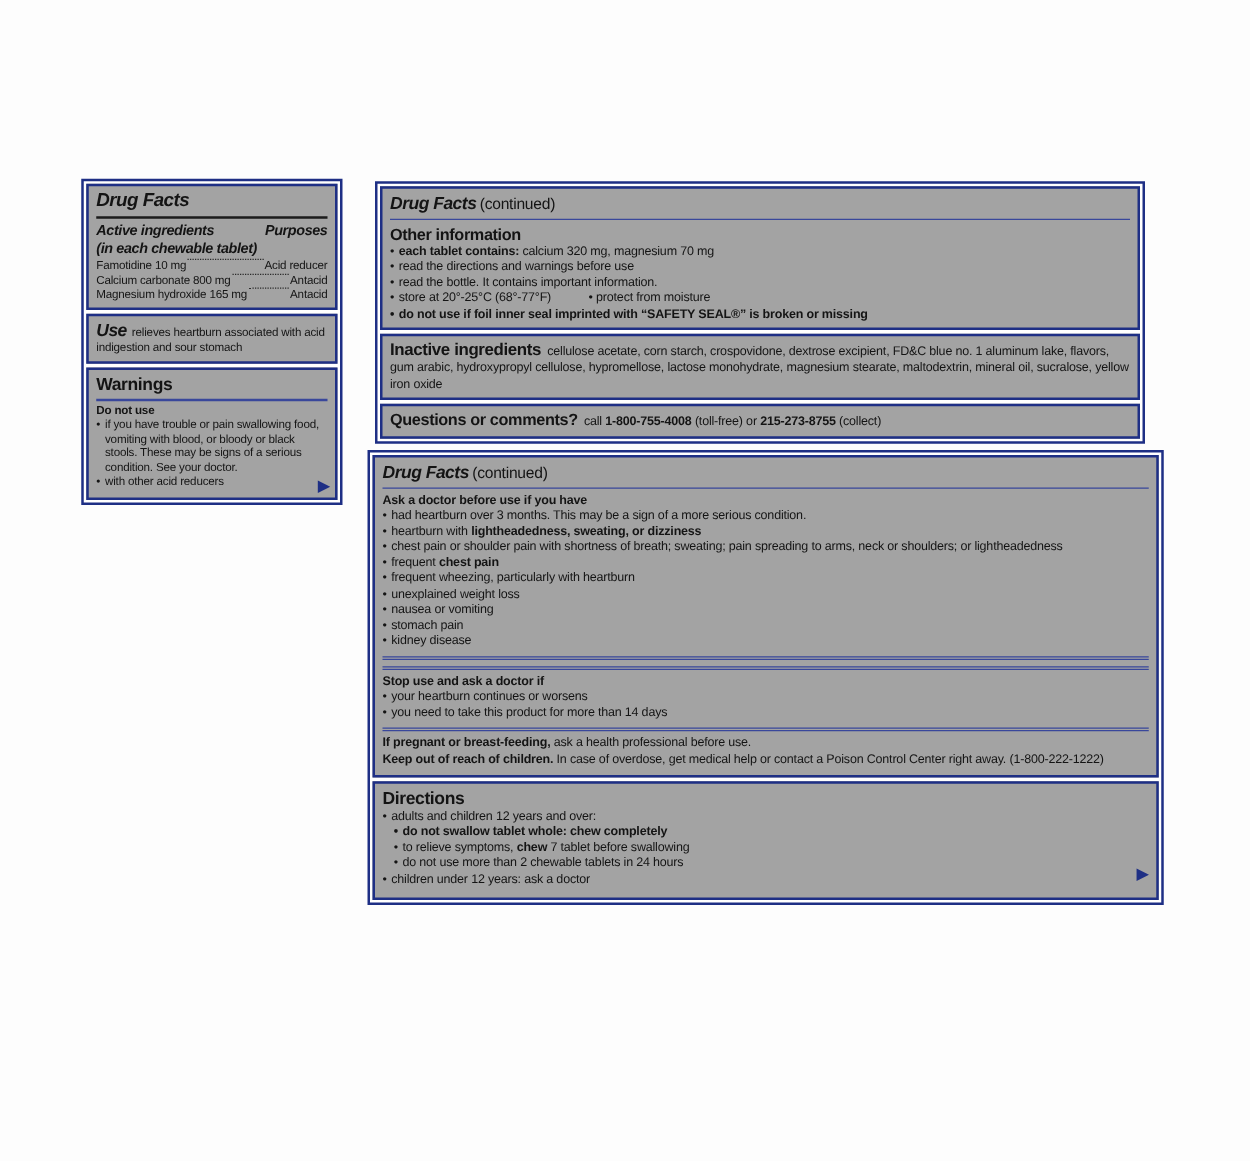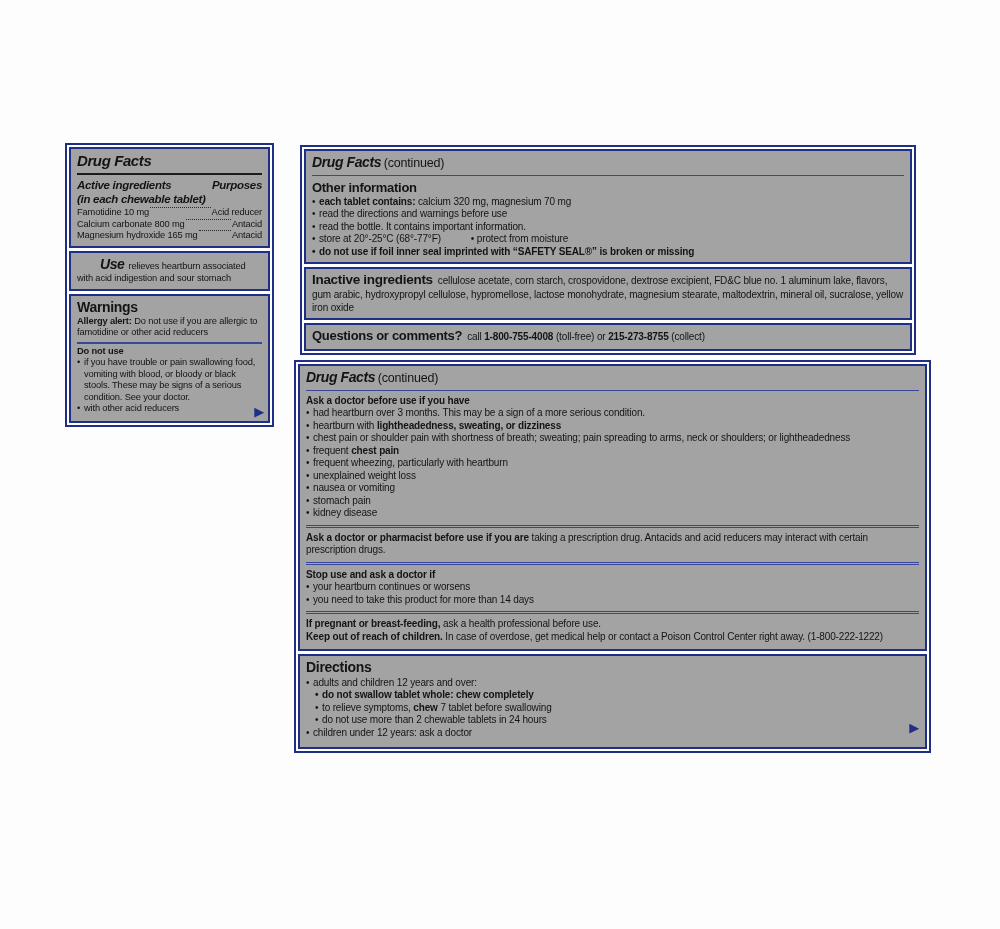--- a/index.html
+++ b/index.html
@@ -41,21 +41,21 @@
 
   .bullet{ position:relative; padding-left:7px; }
   .bdot{ position:absolute; left:0; top:0; }
   .subs{ margin-left:9px; }
   .gap-inline{ display:inline-block; margin-left:30px; }
 
   .arrow{ position:absolute; color:var(--navy); font-size:13px; line-height:1; }
   .arrow.warn{ right:4px; bottom:3px; }
   .arrow.dir{ right:6px; bottom:13px; }
 
-  .use-head{ font-style:italic; font-weight:bold; font-size:14px; letter-spacing:-0.4px; margin-right:4px;margin-left:23px; }
+  .use-head{ font-style:italic; font-weight:bold; font-size:14px; letter-spacing:-0.4px; margin-right:4px; }
 </style>
 </head>
 <body>
 
 <div class="group g-left">
 
   <div class="box">
     <div class="df-title">Drug Facts</div>
     <div class="title-rule"></div>
     <div class="ai-row">
@@ -79,21 +79,20 @@
         <span class="nowrap">Antacid</span>
       </div>
   </div>
 
   <div class="box">
     <span class="use-head">Use</span><span>relieves heartburn associated with acid indigestion and sour stomach</span>
   </div>
 
   <div class="box" style="padding-bottom:6px;">
     <div class="sec-head big">Warnings</div>
-    <div><span class="b">Allergy alert:</span><span> Do not use if you are allergic to famotidine or other acid reducers</span></div>
     <div class="navy-rule"></div>
     <div class="b">Do not use</div>
     <div class="bullet"><span class="bdot">•</span><span>if you have trouble or pain swallowing food, vomiting with blood, or bloody or black stools. These may be signs of a serious condition. See your doctor.</span></div>
     <div class="bullet"><span class="bdot">•</span><span>with other acid reducers</span></div>
     <span class="arrow warn">▶</span>
   </div>
 </div>
 
 <div class="group g-tr">
 
@@ -128,21 +127,20 @@
     <div class="bullet"><span class="bdot">•</span><span>heartburn with </span><span class="b">lightheadedness, sweating, or dizziness</span></div>
     <div class="bullet"><span class="bdot">•</span><span>chest pain or shoulder pain with shortness of breath; sweating; pain spreading to arms, neck or shoulders; or lightheadedness</span><span class="b"></span></div>
     <div class="bullet"><span class="bdot">•</span><span>frequent </span><span class="b">chest pain</span></div>
     <div class="bullet"><span class="bdot">•</span><span>frequent wheezing, particularly with heartburn</span></div>
     <div class="bullet"><span class="bdot">•</span><span>unexplained weight loss</span></div>
     <div class="bullet"><span class="bdot">•</span><span>nausea or vomiting</span></div>
     <div class="bullet"><span class="bdot">•</span><span>stomach pain</span></div>
     <div class="bullet"><span class="bdot">•</span><span>kidney disease</span></div>
 
     <div class="rule2"></div>
-    <div><span class="b">Ask a doctor or pharmacist before use if you are</span><span> taking a prescription drug. Antacids and acid reducers may interact with certain prescription drugs.</span></div>
 
     <div class="rule2"></div>
     <div class="b">Stop use and ask a doctor if</div>
     <div class="bullet"><span class="bdot">•</span><span>your heartburn continues or worsens</span></div>
     <div class="bullet"><span class="bdot">•</span><span>you need to take this product for more than 14 days</span></div>
 
     <div class="rule2"></div>
     <div><span class="b">If pregnant or breast-feeding,</span><span> ask a health professional before use.</span></div>
     <div><span class="b">Keep out of reach of children.</span><span> In case of overdose, get medical help or contact a Poison Control Center right away. (1-800-222-1222)</span></div>
   </div>

